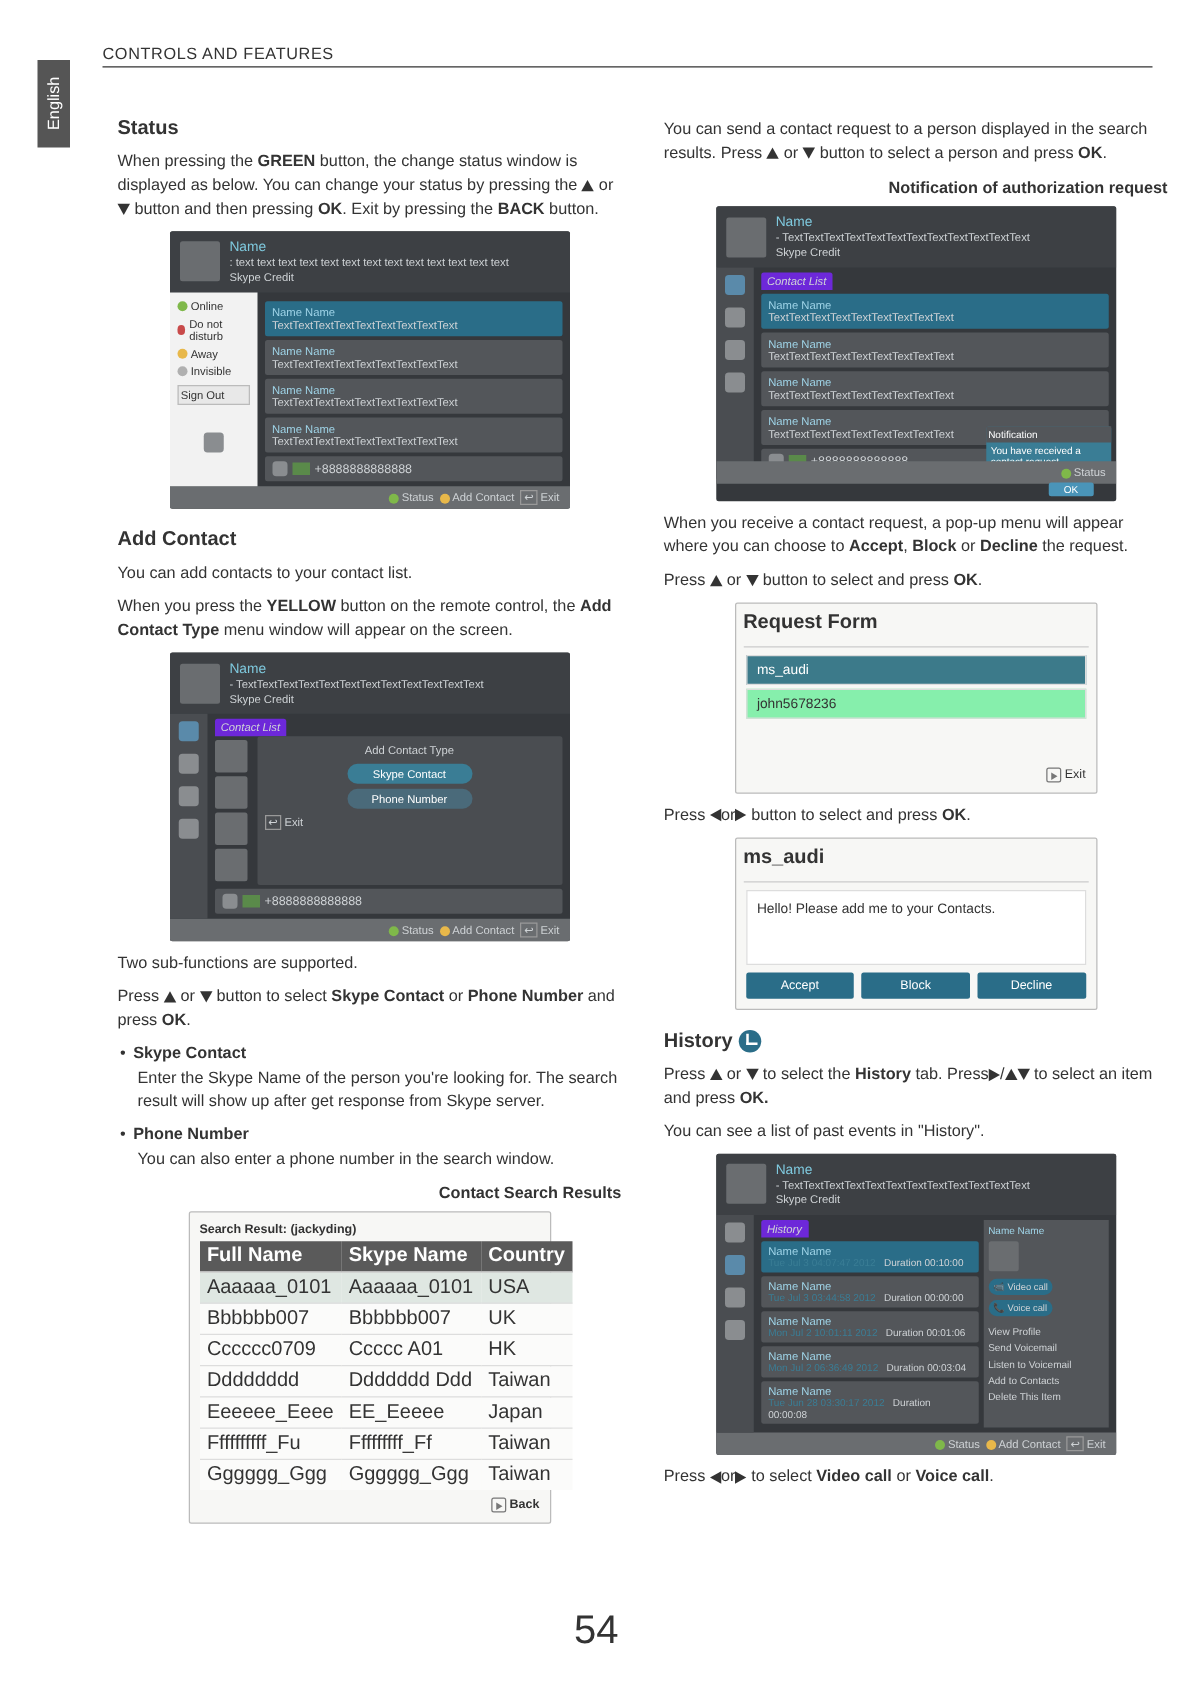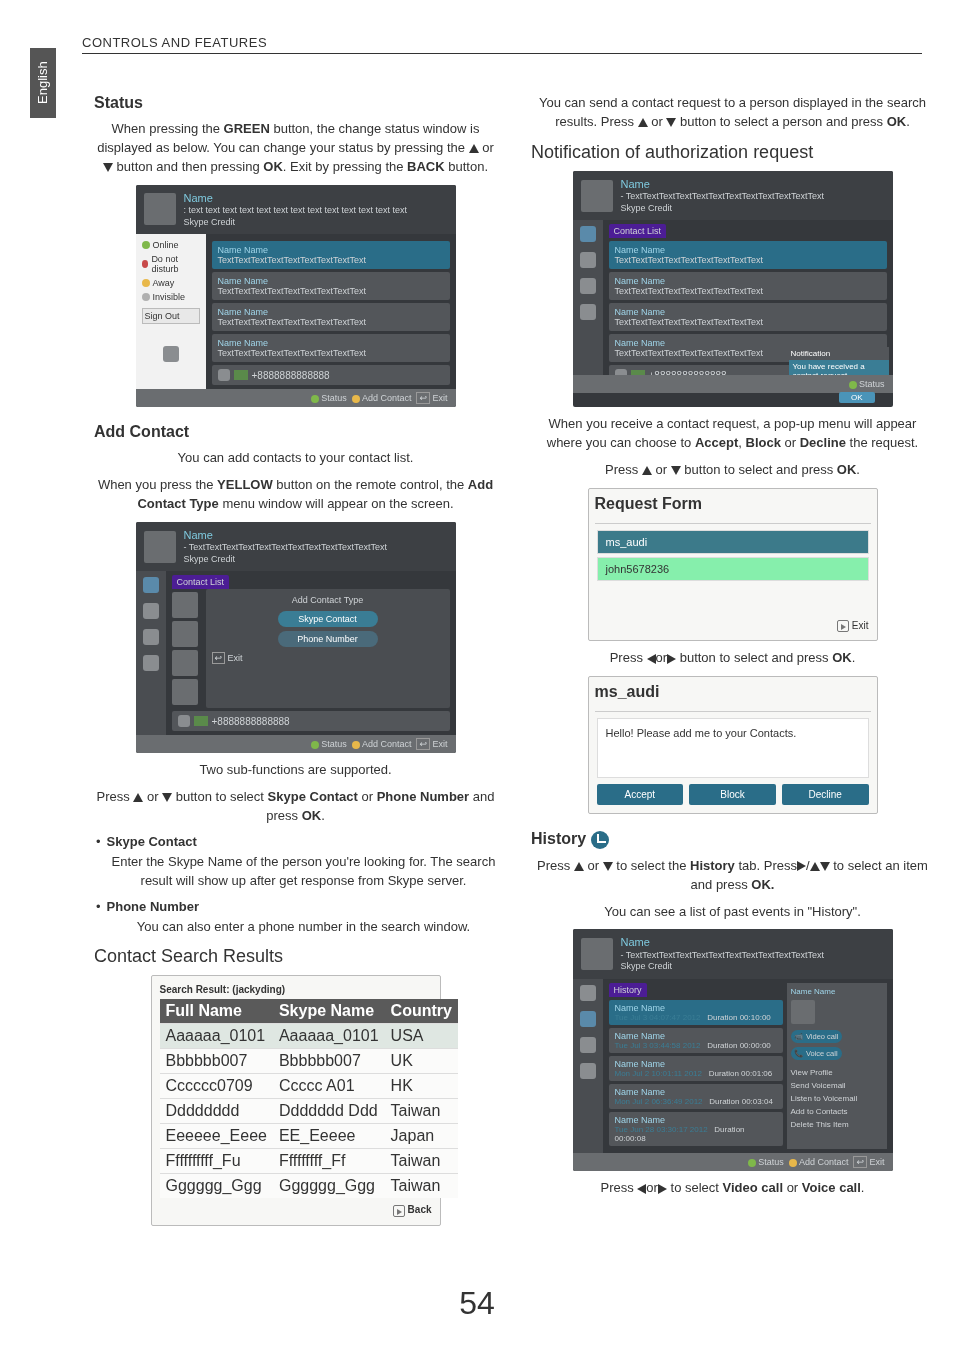--- a/index.html
+++ b/index.html
@@ -45,26 +45,26 @@
     gap: 34px;
   }
   .col { width: 404px; }
   h2.section-title {
     font-size: 16px;
     font-weight: bold;
     color: #333;
     margin: 16px 0 8px;
   }
   h3.sub-title {
-    font-size: 18px;
-    font-weight: normal;
-    text-align: left;
+    font-size: 13px;
+    font-weight: bold;
+    text-align: right;
     margin: 10px 0 6px;
   }
-  p.body-text { line-height: 1.45; margin-bottom: 8px; text-align: center; }
+  p.body-text { line-height: 1.45; margin-bottom: 8px; }
   b { font-weight: bold; }
   .tri-up, .tri-down, .tri-left, .tri-right {
     display: inline-block; width: 0; height: 0;
     vertical-align: middle;
   }
   .tri-up { border-left: 5px solid transparent; border-right: 5px solid transparent; border-bottom: 9px solid #333; }
   .tri-down { border-left: 5px solid transparent; border-right: 5px solid transparent; border-top: 9px solid #333; }
   .tri-left { border-top: 5px solid transparent; border-bottom: 5px solid transparent; border-right: 9px solid #333; }
   .tri-right { border-top: 5px solid transparent; border-bottom: 5px solid transparent; border-left: 9px solid #333; }
   ul.bullet { list-style: none; margin: 6px 0; }
@@ -244,21 +244,21 @@
     border-bottom: 2px solid #fff;
     top: 3px; left: 6px;
   }
   .page-number {
     position: absolute;
     bottom: 30px;
     left: 0; right: 0;
     text-align: center;
     font-size: 32px;
   }
-  .small-tab { background:#4c1d95; font-size:9px; padding:2px 5px; display:inline-block; border-radius:2px 2px 0 0; }
+  .small-tab { background:#6d28d9; font-size:9px; padding:2px 5px; display:inline-block; border-radius:2px 2px 0 0;font-style:italic; }
   .pill-btn {
     background: #3a7d95;
     color: #fff;
     border-radius: 10px;
     padding: 3px 14px;
     font-size: 9px;
     display: block;
     width: 100px;
     text-align: center;
     margin: 4px auto;

